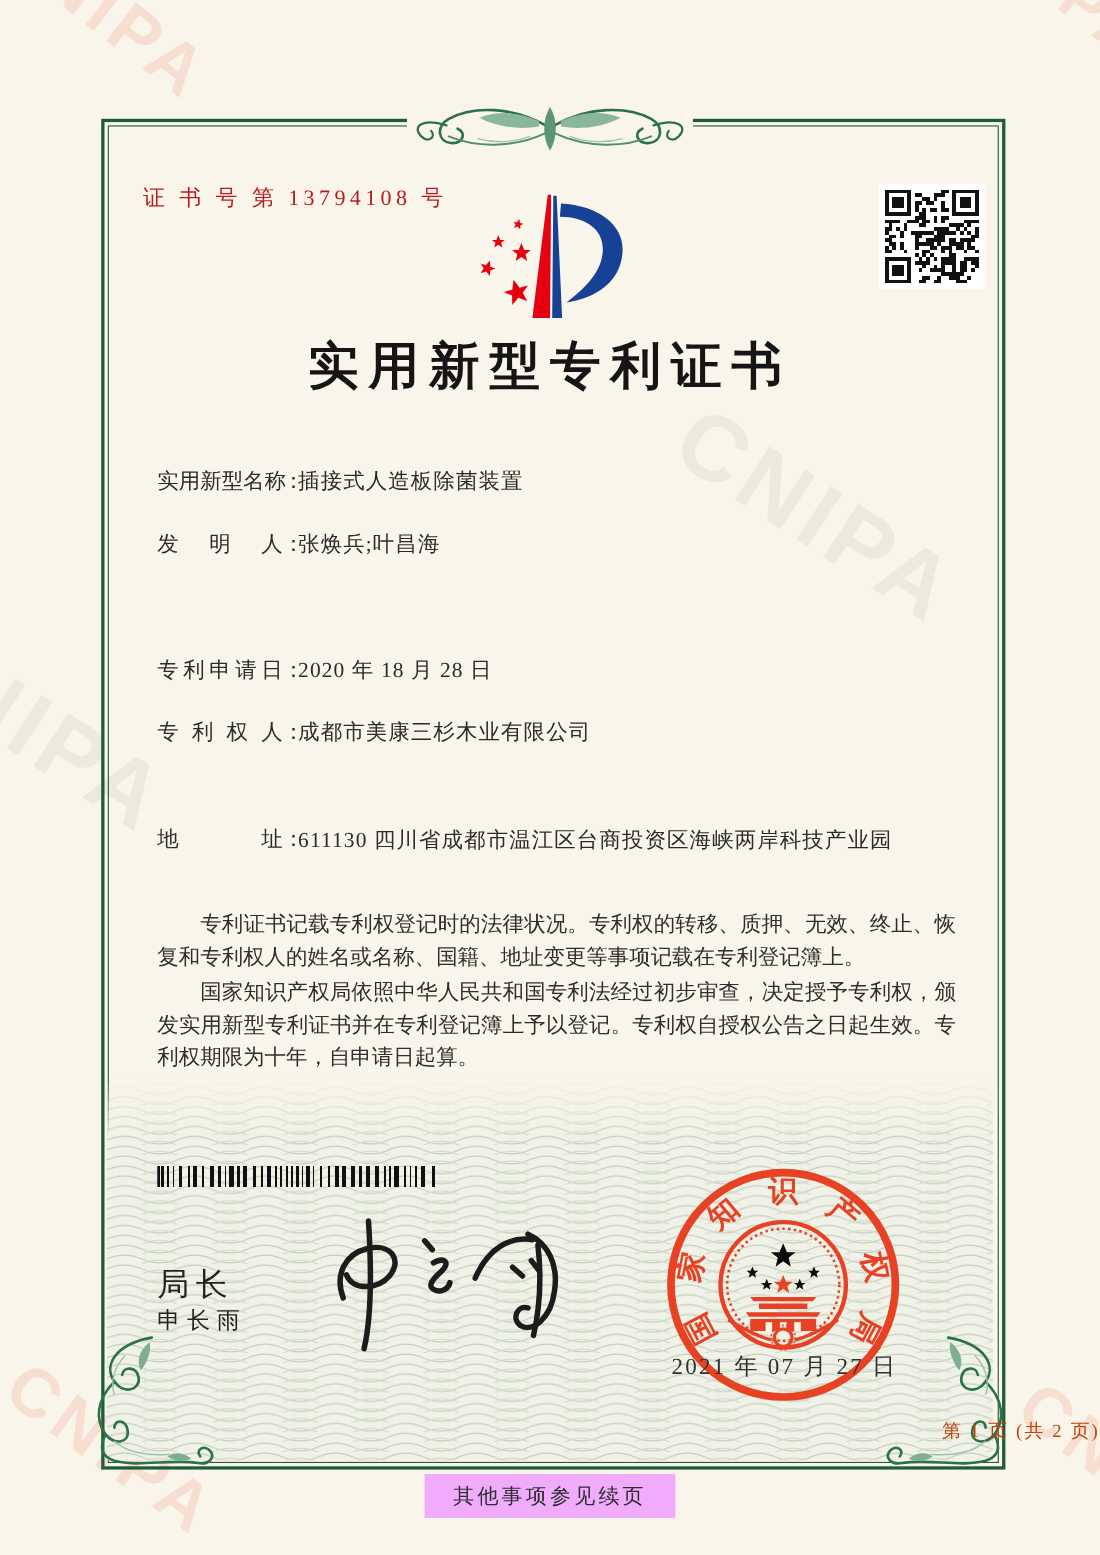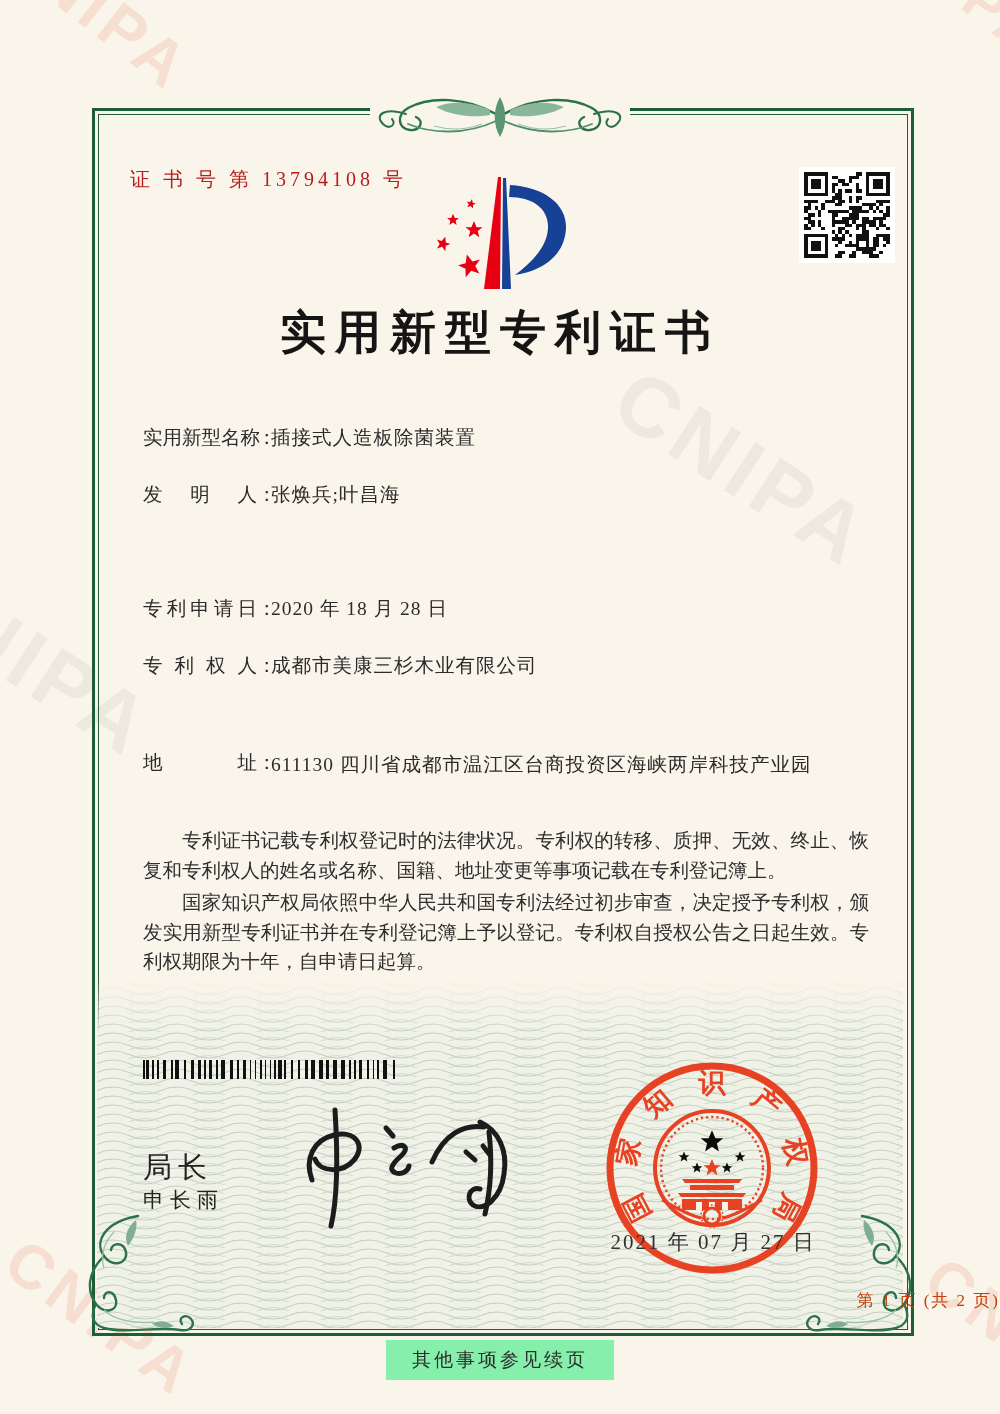--- a/index.html
+++ b/index.html
@@ -46,21 +46,21 @@
   .sig-name{position:absolute;left:143px;top:1186px;font-size:21px;letter-spacing:6px;z-index:2;color:#222;}
   .sig-script{position:absolute;left:282px;top:1100px;width:260px;height:140px;z-index:2;}
   
   .seal{position:absolute;left:600px;top:1056px;width:224px;height:224px;z-index:3;opacity:.95;}
   .seal-date{position:absolute;left:608px;top:1228px;width:210px;text-align:center;
              font-size:21px;letter-spacing:2px;color:#30302e;z-index:4;}
   
   .page-num{position:absolute;left:0;right:0;top:1289px;text-align:right;font-size:17px;
             letter-spacing:2px;color:#c2410c;z-index:2;}
   .cont-note{position:absolute;left:50%;top:1340px;transform:translateX(-50%);
-             background:#86efac;padding:7px 26px;font-size:19px;letter-spacing:3px;color:#2e2e2e;z-index:2;}
+             background:#f0abfc;padding:7px 26px;font-size:19px;letter-spacing:3px;color:#2e2e2e;z-index:2;}
   
   .orn-top{position:absolute;left:358px;top:84px;width:284px;height:66px;z-index:2;}
   .orn-corner{position:absolute;width:132px;height:128px;z-index:2;}
   .orn-bl{left:74px;top:1212px;}
   .orn-br{left:794px;top:1212px;transform:scaleX(-1);}
 </style>
 </head>
 <body>
 
 <div class="page">

